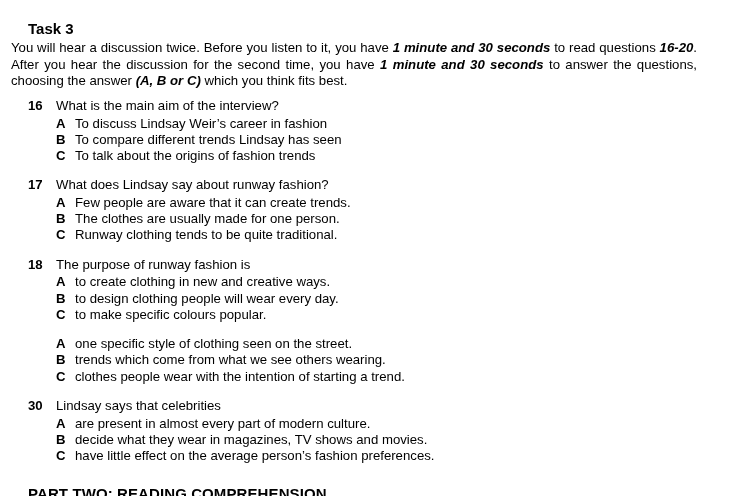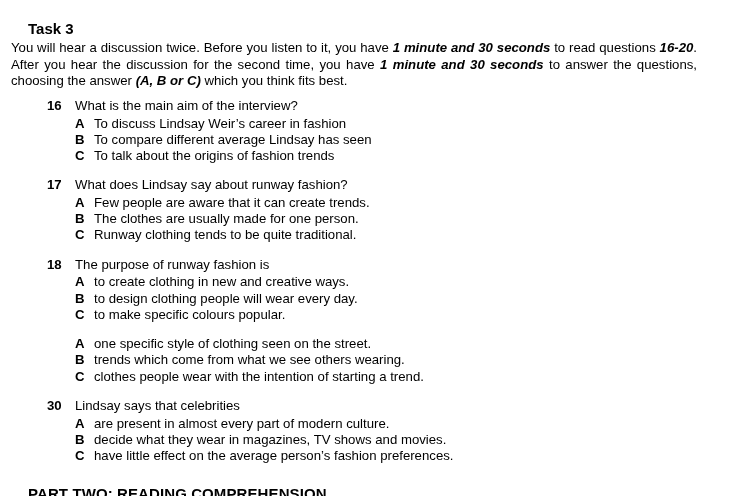--- a/index.html
+++ b/index.html
@@ -42,21 +42,20 @@
     font-style: italic;
   }
   .questions {
     position: absolute;
     left: 28px;
     top: 98px;
     width: 690px;
   }
   .question {
     margin-bottom: 13px;
-    margin-left: 19px;
   }
   .q-head {
     display: flex;
     align-items: flex-start;
     font-size: 13.2px;
     line-height: 16.5px;
   }
   .q-num {
     font-weight: bold;
     width: 28px;
@@ -111,21 +110,21 @@
         <span class="q-num">16</span>
         <span class="q-text">What is the main aim of the interview?</span>
       </div>
       <div class="options">
         <div class="option">
           <span class="opt-letter">A</span>
           <span class="opt-text">To discuss Lindsay Weir’s career in fashion</span>
         </div>
         <div class="option">
           <span class="opt-letter">B</span>
-          <span class="opt-text">To compare different average Lindsay has seen</span>
+          <span class="opt-text">To compare different trends Lindsay has seen</span>
         </div>
         <div class="option">
           <span class="opt-letter">C</span>
           <span class="opt-text">To talk about the origins of fashion trends</span>
         </div>
       </div>
     </div>
 
     <div class="question">
       <div class="q-head">

